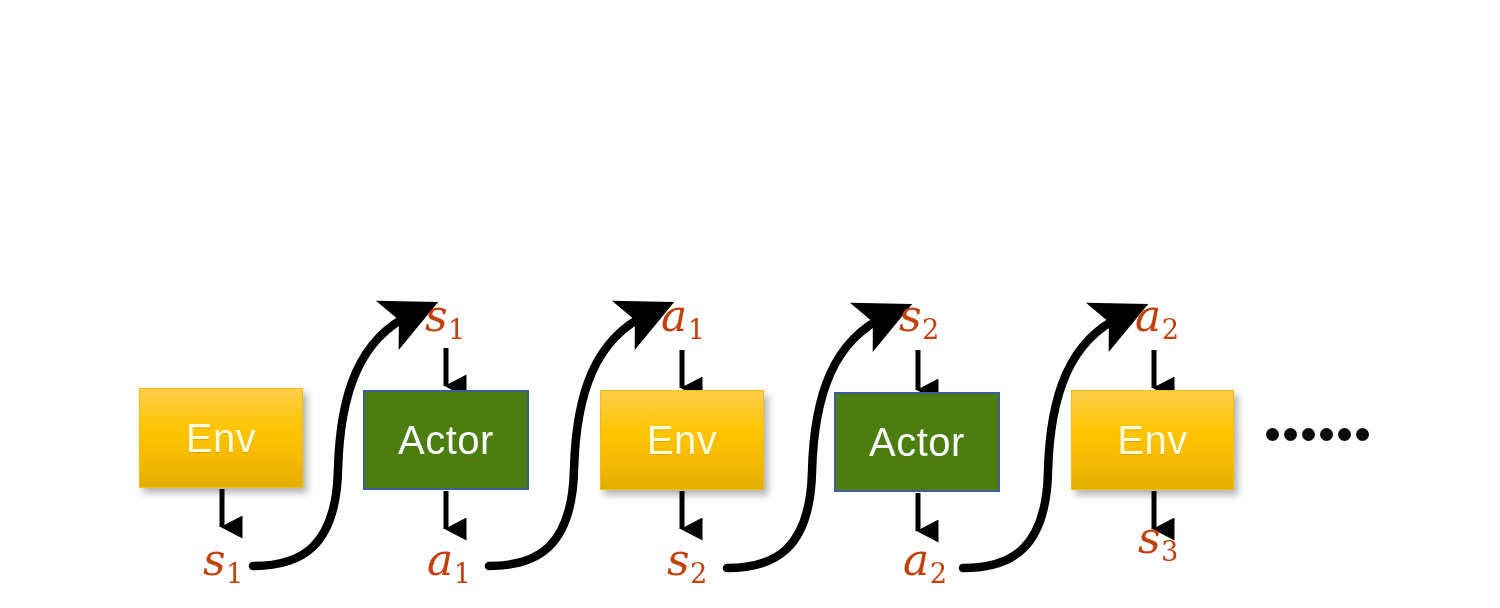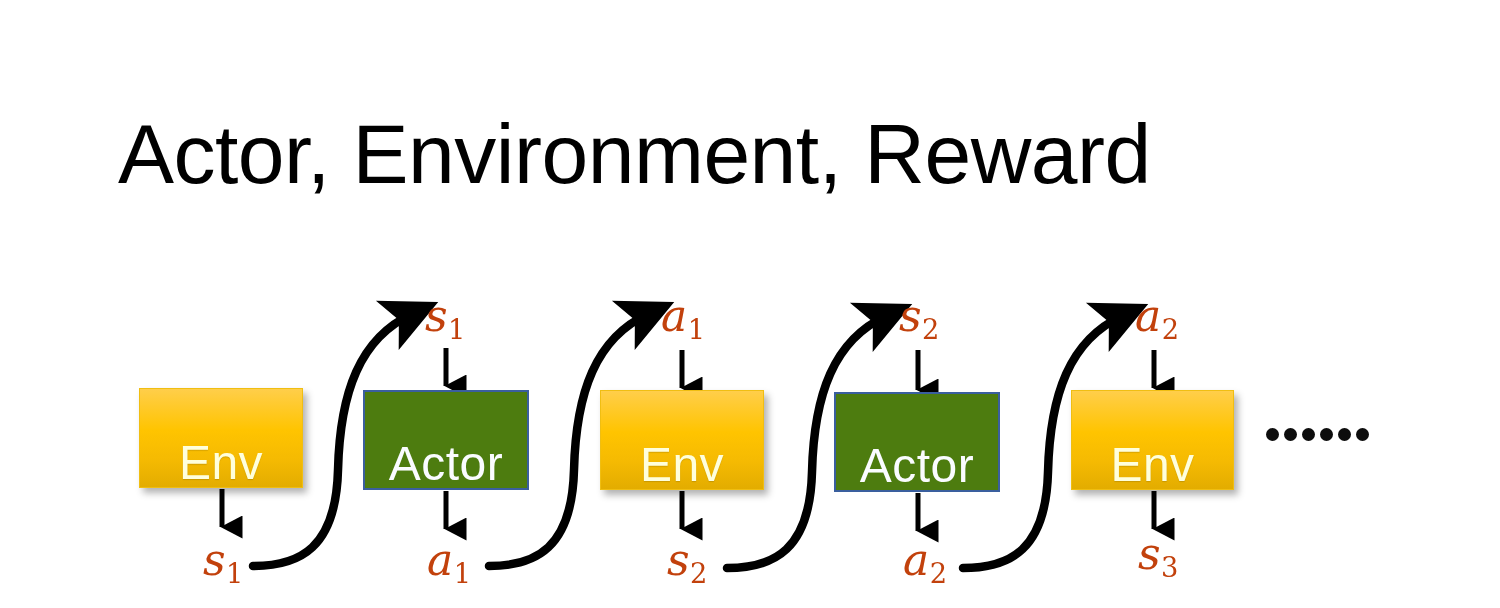--- a/index.html
+++ b/index.html
@@ -37,24 +37,24 @@
     top: 0;
     width: 1500px;
     height: 608px;
     pointer-events: none;
   }
 
   
   .node {
     position: absolute;
     display: flex;
-    align-items: flex-end;
+    align-items: center;
     justify-content: center;
     box-sizing: border-box;
-    font-size: 48px;
+    font-size: 40px;
     font-weight: 400;
     line-height: 1;
     letter-spacing: 0.5px;
   }
   .node.env {
     background: linear-gradient(180deg, #FFCE4A 0%, #FFC400 42%, #F5BA02 72%, #E3AC00 100%);
     color: #FFFFDC;
     border: 1px solid #F0BE12;
     box-shadow: 4px 5px 7px rgba(0,0,0,0.30);
     text-shadow: 0 1px 1px rgba(120,90,0,0.28);
@@ -97,21 +97,20 @@
     height: 13px;
     border-radius: 50%;
     background: #0d0d0d;
   }
 </style>
 </head>
 <body>
 
 <div id="stage">
 
-  <div id="slide-title">Actor, Environment, Reward</div>
 
   <svg id="wiring" viewBox="0 0 1500 608" xmlns="http://www.w3.org/2000/svg">
     <defs>
       <marker id="ah" markerWidth="7" markerHeight="7" refX="3.2" refY="3.5" orient="auto" markerUnits="strokeWidth">
         <path d="M0,0.3 L6.6,3.5 L0,6.7 L1.5,3.5 Z" fill="#000000"></path>
       </marker>
       <marker id="ahd" markerWidth="4.6" markerHeight="4.6" refX="2.3" refY="4.1" orient="auto" markerUnits="strokeWidth">
         <path d="M0,0 L4.6,0 L2.3,4.4 Z" fill="#000000"></path>
       </marker>
     </defs>
@@ -177,21 +176,21 @@
   </div>
   <div class="mathlabel" style="left:427px; top:538px;">
     <span>a</span><sub>1</sub>
   </div>
   <div class="mathlabel" style="left:667px; top:538px;">
     <span>s</span><sub>2</sub>
   </div>
   <div class="mathlabel" style="left:903px; top:538px;">
     <span>a</span><sub>2</sub>
   </div>
-  <div class="mathlabel" style="left:1138px; top:532px;">
+  <div class="mathlabel" style="left:1138px; top:516px;">
     <span>s</span><sub>3</sub>
   </div>
 
   <div id="ellipsis">
     <span class="dot"></span>
     <span class="dot"></span>
     <span class="dot"></span>
     <span class="dot"></span>
     <span class="dot"></span>
     <span class="dot"></span>

